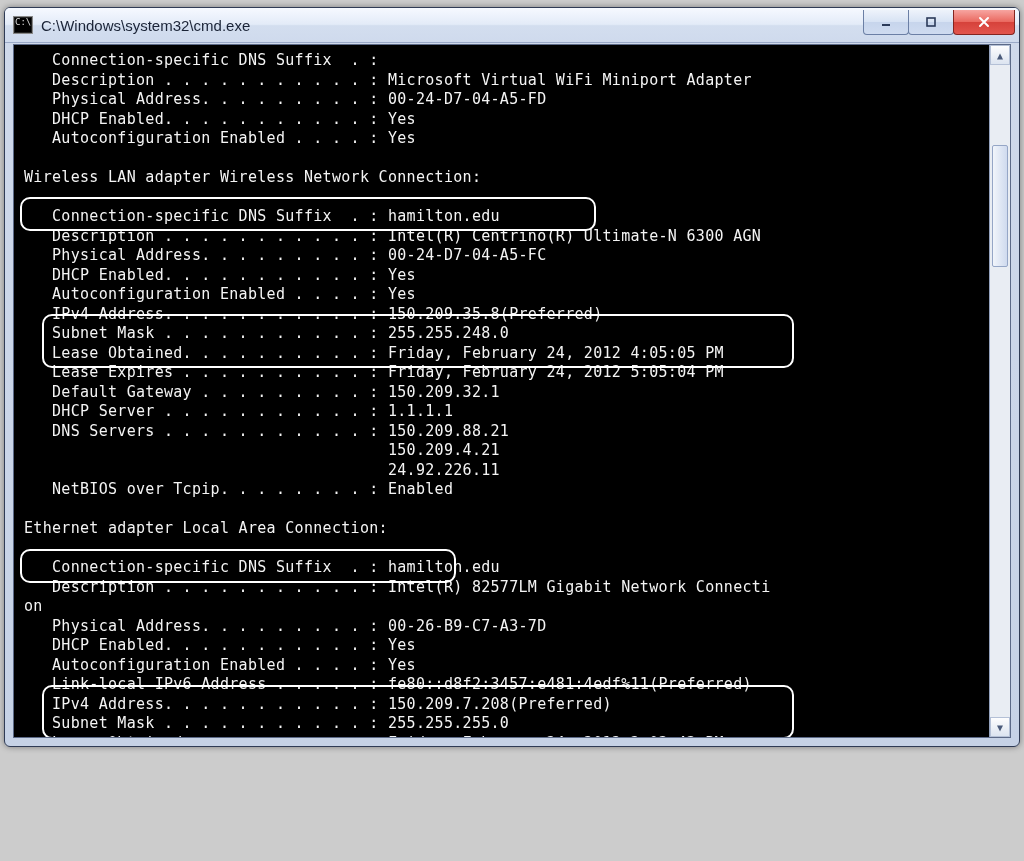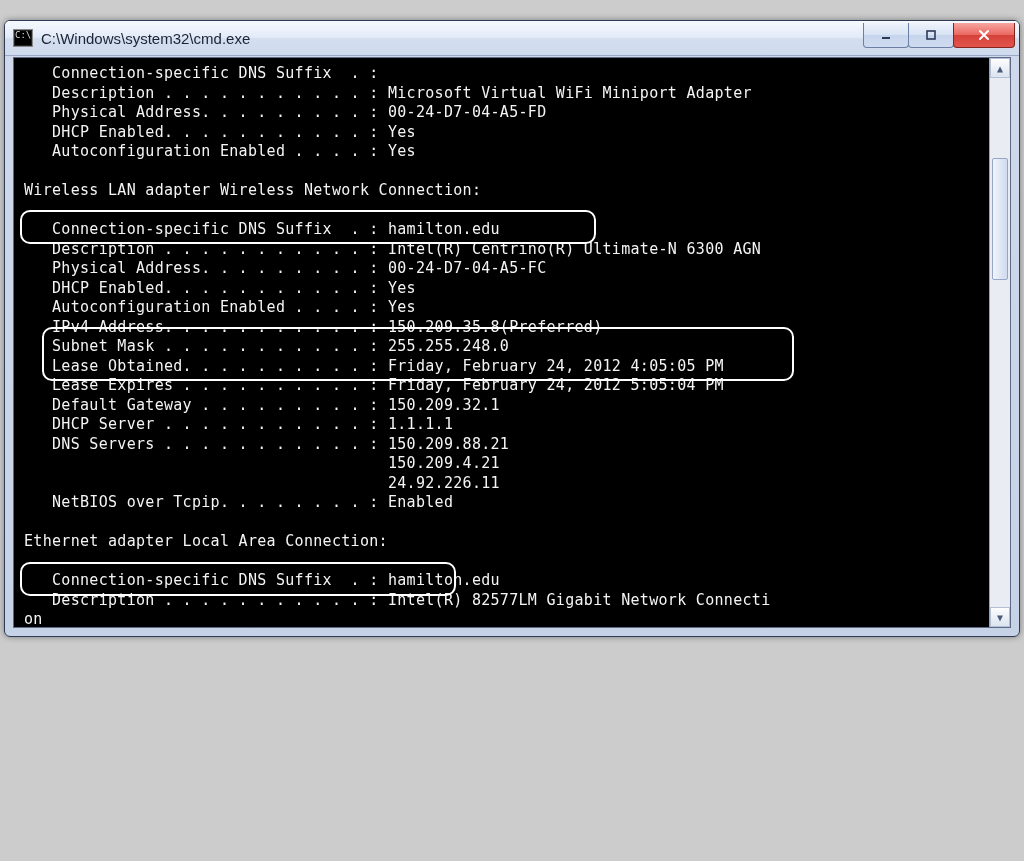--- a/index.html
+++ b/index.html
@@ -7,23 +7,23 @@
     padding: 0;
     width: 1024px;
     height: 861px;
     font-family: "Lucida Console", "Consolas", monospace;
     background: #ccc;
     overflow: hidden;
   }
   .window {
     position: absolute;
     left: 4px;
-    top: 20px;
+    top: 7px;
     width: 1016px;
-    height: 617px;
+    height: 740px;
     background: linear-gradient(to bottom, #e9f0fb 0%, #cfd9eb 4%, #c6d2e6 100%);
     border: 1px solid #2f3b55;
     border-radius: 6px;
     box-shadow: 0 0 6px rgba(0,0,0,.4);
     overflow: hidden;
     box-sizing: border-box;
   }
   .titlebar {
     height: 34px;
     display: flex;

